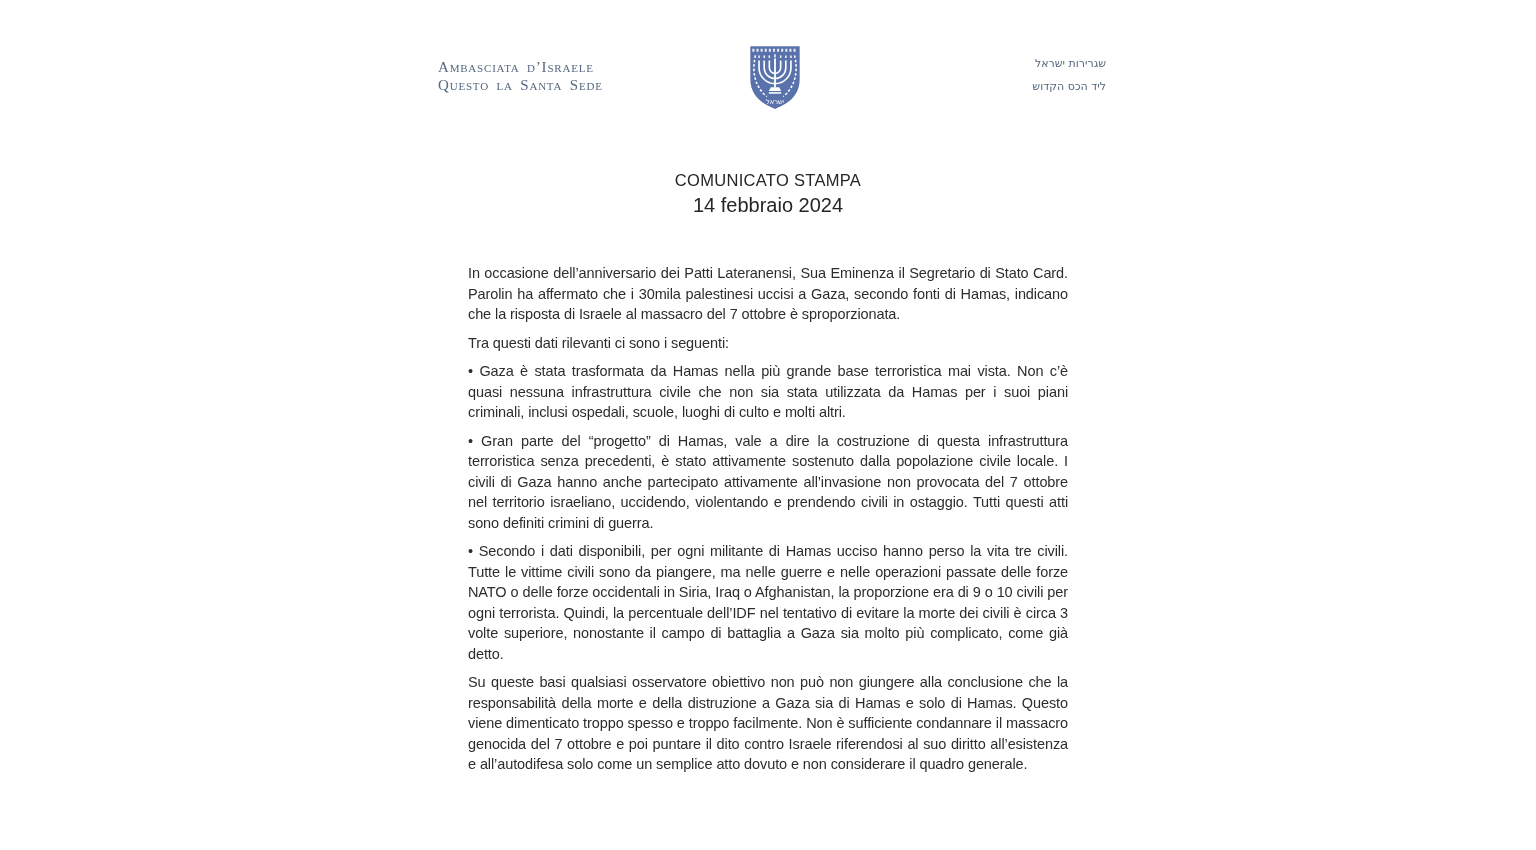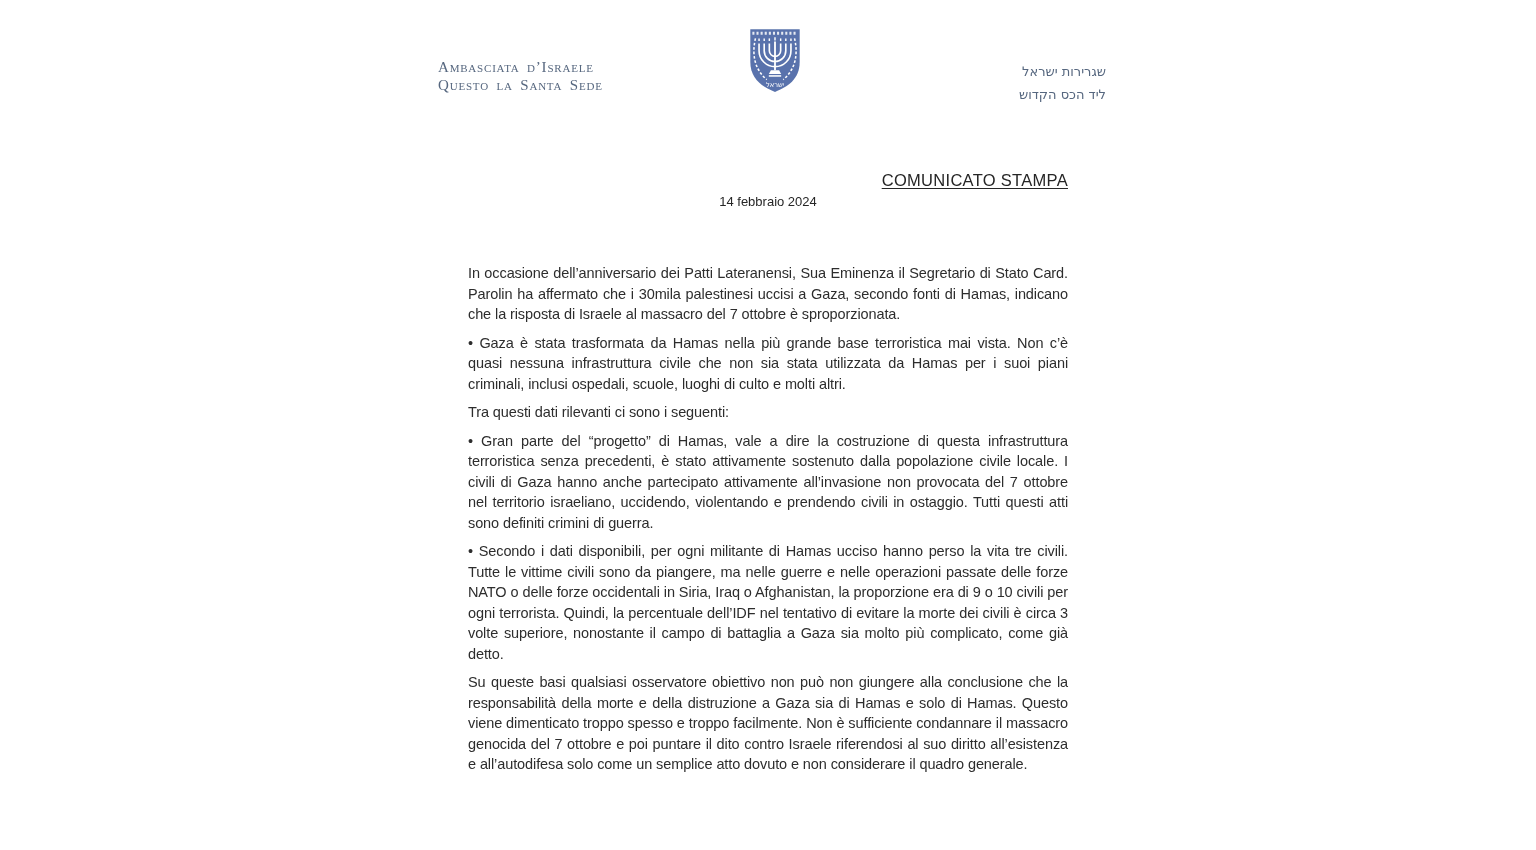--- a/index.html
+++ b/index.html
@@ -25,44 +25,42 @@
   
   .lh-left {
     position: absolute; left: 438px; top: 59px;
     font-family: "Liberation Serif", serif;
     font-variant: small-caps;
     font-size: 15px; line-height: 17.5px;
     letter-spacing: 0.8px; word-spacing: 3px;
     color: var(--lh-text);
   }
   .lh-right {
-    position: absolute; right: 430px; top: 60px;
+    position: absolute; right: 430px; top: 52px;
     text-align: right; direction: rtl;
     font-family: "DejaVu Sans", sans-serif;
-    font-size: 13px; line-height: 23px;
+    font-size: 11px; line-height: 23px;
     color: var(--lh-text);
   }
   .emblem {
-    position: absolute; left: 739px; top: 25px;
+    position: absolute; left: 739px; top: 42px;
     width: 72px; height: 70px; opacity: 0.93;
   }
   .emblem svg { width: 100%; height: 100%; display: block; }
 
   
   .title-block {
     position: absolute; left: 468px; top: 171px; width: 600px;
     text-align: center; color: #262626;
   }
   .doc-title {
     font-size: 16.5px; letter-spacing: 0.3px;
-    text-decoration: underline;
     text-underline-offset: 2px;
-    text-align: right;
   }
-  .doc-date { font-size: 13px; margin-top: 4px; }
+  .doc-date { font-size: 20px; margin-top: 4px; }
 
   
   .body-block {
     position: absolute; left: 468px; top: 263px; width: 600px;
     font-size: 14.5px; line-height: 20.5px;
     letter-spacing: -0.1px;
     text-align: justify;
     color: var(--body-text);
   }
   .body-block p.para { margin: 0 0 8px 0; }
@@ -113,20 +111,20 @@
   </div>
 
   <div class="title-block">
     <div class="doc-title">COMUNICATO STAMPA</div>
     <div class="doc-date">14 febbraio 2024</div>
   </div>
 
   <div class="body-block">
 
   <p class="para">In occasione dell’anniversario dei Patti Lateranensi, Sua Eminenza il Segretario di Stato Card. Parolin ha affermato che i 30mila palestinesi uccisi a Gaza, secondo fonti di Hamas, indicano che la risposta di Israele al massacro del 7 ottobre è sproporzionata.</p>
+      <p class="para">Tra questi dati rilevanti ci sono i seguenti:</p>
       <p class="para">• Gaza è stata trasformata da Hamas nella più grande base terroristica mai vista. Non c’è quasi nessuna infrastruttura civile che non sia stata utilizzata da Hamas per i suoi piani criminali, inclusi ospedali, scuole, luoghi di culto e molti altri.</p>
-      <p class="para">Tra questi dati rilevanti ci sono i seguenti:</p>
       <p class="para">• Gran parte del “progetto” di Hamas, vale a dire la costruzione di questa infrastruttura terroristica senza precedenti, è stato attivamente sostenuto dalla popolazione civile locale. I civili di Gaza hanno anche partecipato attivamente all’invasione non provocata del 7 ottobre nel territorio israeliano, uccidendo, violentando e prendendo civili in ostaggio. Tutti questi atti sono definiti crimini di guerra.</p>
       <p class="para">• Secondo i dati disponibili, per ogni militante di Hamas ucciso hanno perso la vita tre civili. Tutte le vittime civili sono da piangere, ma nelle guerre e nelle operazioni passate delle forze NATO o delle forze occidentali in Siria, Iraq o Afghanistan, la proporzione era di 9 o 10 civili per ogni terrorista. Quindi, la percentuale dell’IDF nel tentativo di evitare la morte dei civili è circa 3 volte superiore, nonostante il campo di battaglia a Gaza sia molto più complicato, come già detto.</p>
       <p class="para">Su queste basi qualsiasi osservatore obiettivo non può non giungere alla conclusione che la responsabilità della morte e della distruzione a Gaza sia di Hamas e solo di Hamas. Questo viene dimenticato troppo spesso e troppo facilmente. Non è sufficiente condannare il massacro genocida del 7 ottobre e poi puntare il dito contro Israele riferendosi al suo diritto all’esistenza e all’autodifesa solo come un semplice atto dovuto e non considerare il quadro generale.</p>
     </div>
 
 </div>
 
 </body></html>

